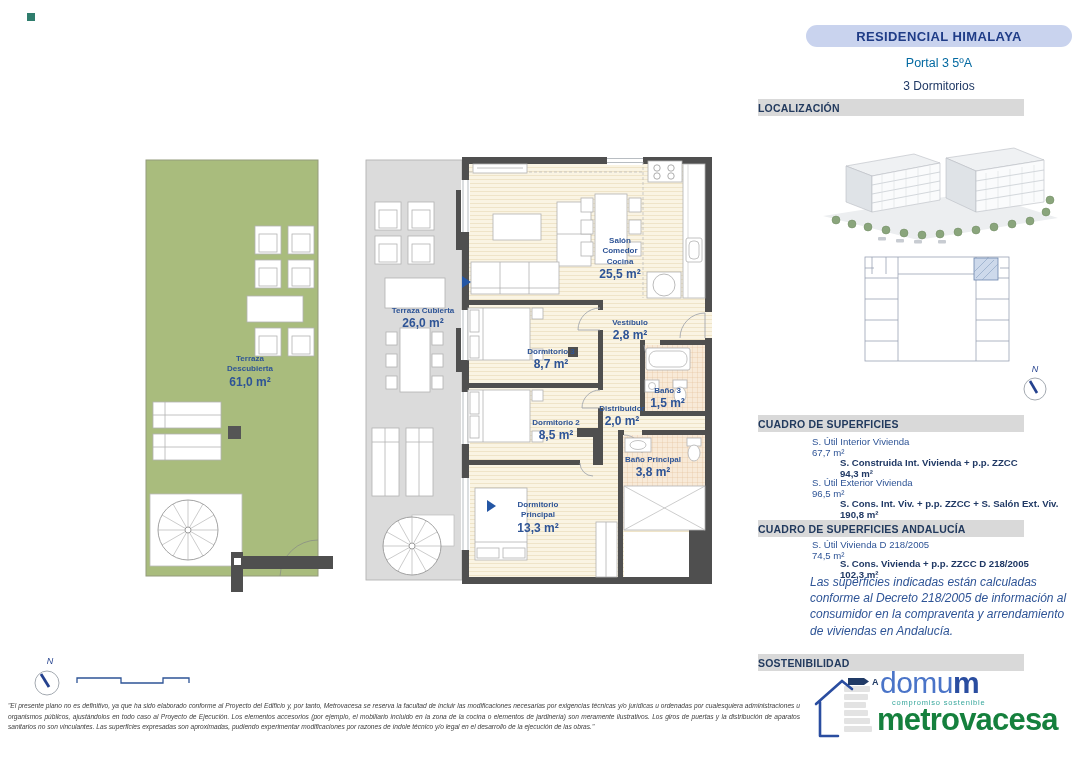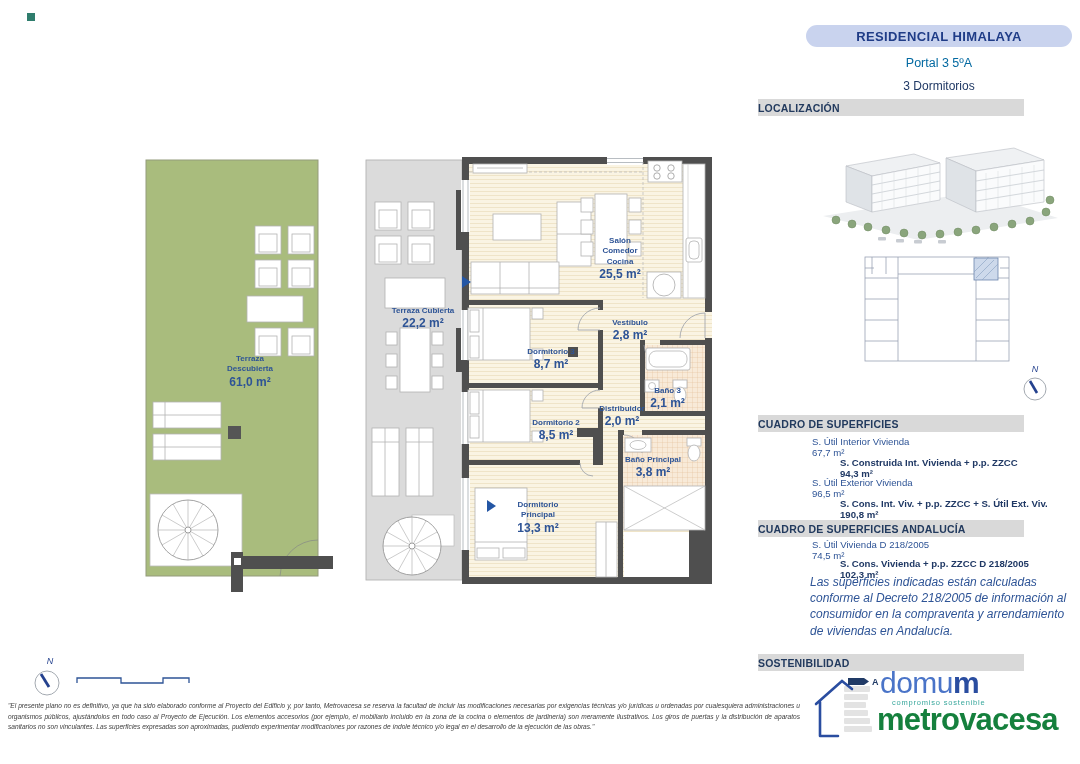--- a/index.html
+++ b/index.html
@@ -322,39 +322,39 @@
   </g>
 </svg>
 
 <div class="room-label" style="left:210px;top:354px;width:80px">
   <span class="room-name">Terraza
 Descubierta</span>
   <span class="room-area">61,0 m²</span>
 </div>
 <div class="room-label" style="left:378px;top:306px;width:90px">
   <span class="room-name">Terraza Cubierta</span>
-  <span class="room-area">22,2 m²</span>
+  <span class="room-area">26,0 m²</span>
 </div>
 <div class="room-label" style="left:585px;top:236px;width:70px">
   <span class="room-name">Salón
 Comedor
 Cocina</span>
   <span class="room-area">25,5 m²</span>
 </div>
 <div class="room-label" style="left:595px;top:318px;width:70px">
   <span class="room-name">Vestíbulo</span>
   <span class="room-area">2,8 m²</span>
 </div>
 <div class="room-label" style="left:518px;top:347px;width:66px">
   <span class="room-name">Dormitorio 3</span>
   <span class="room-area">8,7 m²</span>
 </div>
 <div class="room-label" style="left:640px;top:386px;width:55px">
   <span class="room-name">Baño 3</span>
-  <span class="room-area">2,1 m²</span>
+  <span class="room-area">1,5 m²</span>
 </div>
 <div class="room-label" style="left:589px;top:404px;width:66px">
   <span class="room-name">Distribuidor</span>
   <span class="room-area">2,0 m²</span>
 </div>
 <div class="room-label" style="left:522px;top:418px;width:68px">
   <span class="room-name">Dormitorio 2</span>
   <span class="room-area">8,5 m²</span>
 </div>
 <div class="room-label" style="left:617px;top:455px;width:72px">
@@ -441,21 +441,21 @@
 </div>
 <div class="trow b" style="top:457px">
   <span>S. Construida Int. Vivienda + p.p. ZZCC</span>
   <span>94,3 m²</span>
 </div>
 <div class="trow" style="top:477px">
   <span>S. Útil Exterior Vivienda</span>
   <span>96,5 m²</span>
 </div>
 <div class="trow b" style="top:498px">
-  <span>S. Cons. Int. Viv. + p.p. ZZCC + S. Útil Ext. Viv.</span>
+  <span>S. Cons. Int. Viv. + p.p. ZZCC + S. Salón Ext. Viv.</span>
   <span>190,8 m²</span>
 </div>
 
 <div class="band" style="top:520px">CUADRO DE SUPERFICIES ANDALUCÍA</div>
 <div class="trow" style="top:539px">
   <span>S. Útil Vivienda D 218/2005</span>
   <span>74,5 m²</span>
 </div>
 <div class="trow b" style="top:558px">
   <span>S. Cons. Vivienda + p.p. ZZCC D 218/2005</span>

